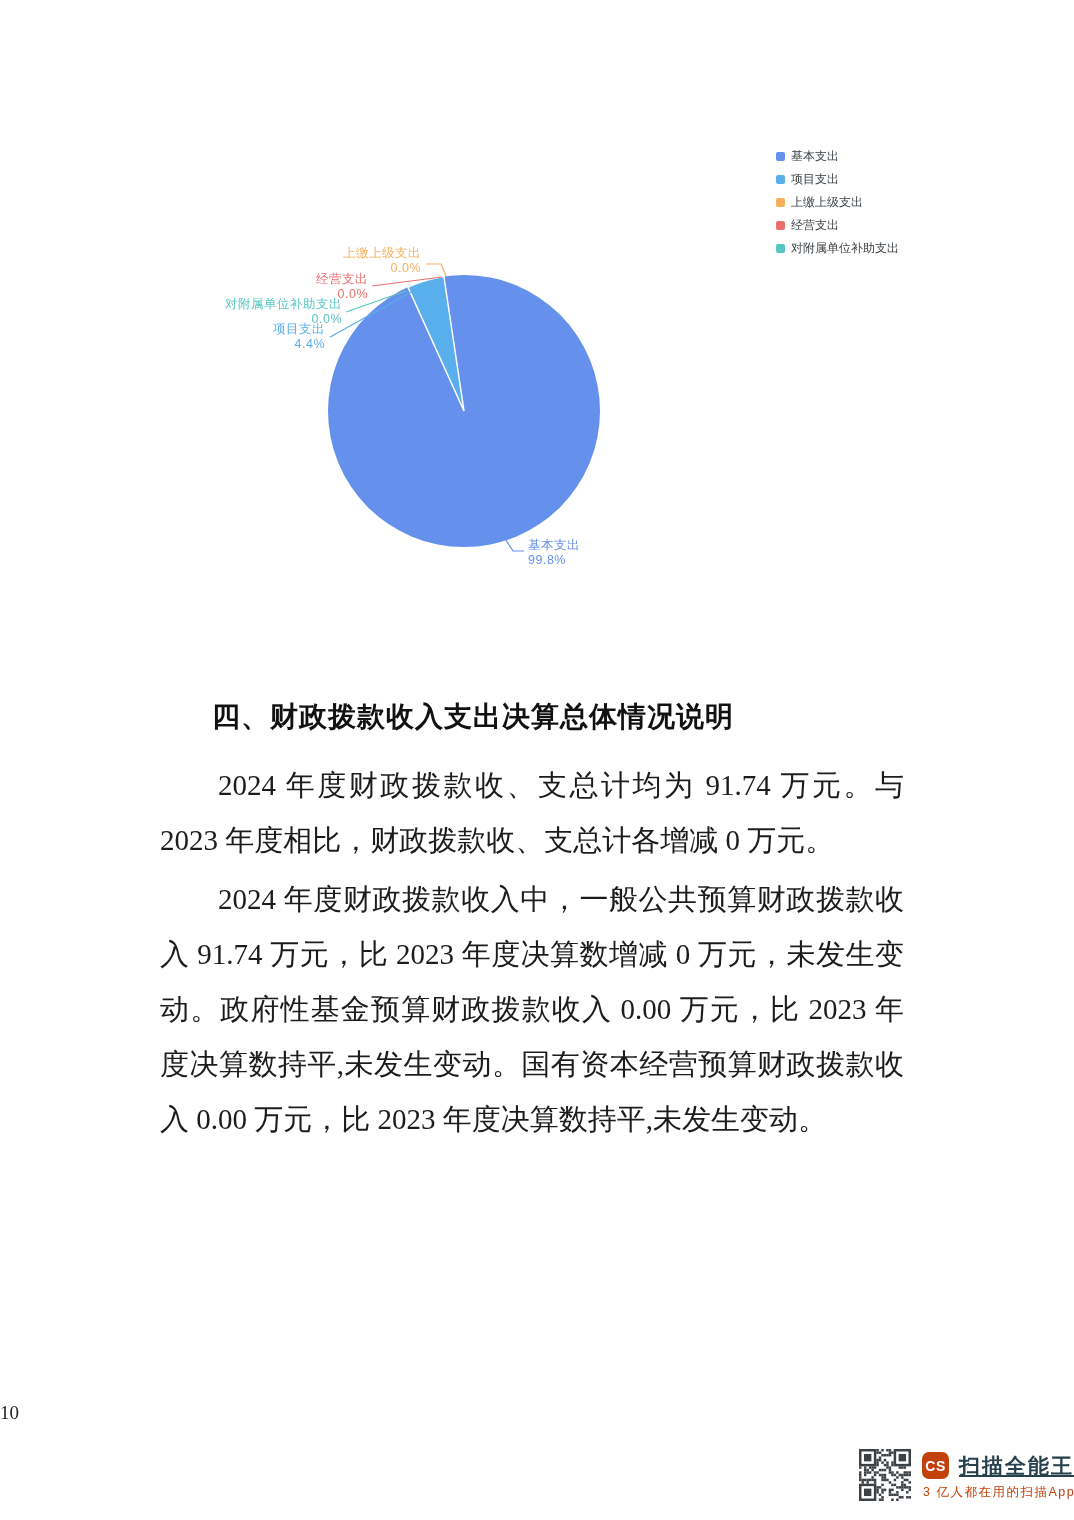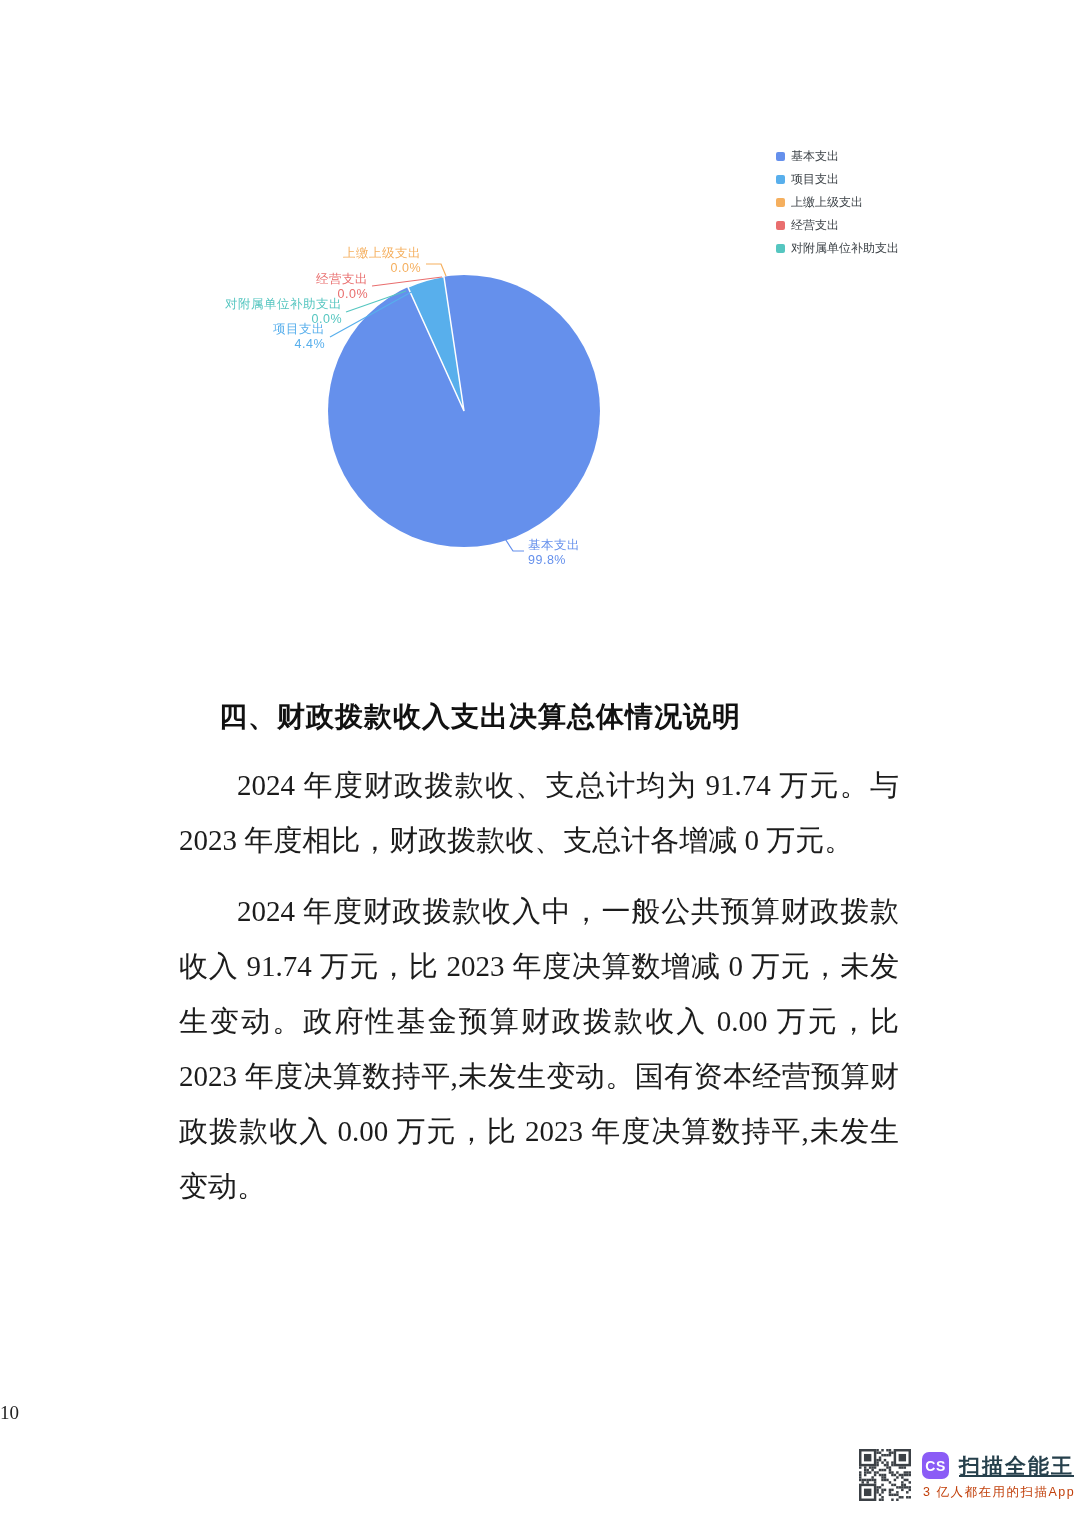--- a/index.html
+++ b/index.html
@@ -17,30 +17,30 @@
   .pie-label{
     position:absolute;font-size:12.5px;line-height:14.5px;letter-spacing:.5px;
   }
   .pie-label.align-r{text-align:right;}
   .legend{position:absolute;left:776px;top:148px;}
   .legend-item{display:flex;align-items:center;height:16px;margin-bottom:7px;}
   .legend-swatch{width:9px;height:9px;border-radius:2px;margin-right:6px;flex:none;}
   .legend-label{font-size:12px;color:#3d4348;white-space:nowrap;}
 
   
-  .textblock{position:absolute;left:163px;top:698px;width:752px;color:#181818;}
+  .textblock{position:absolute;left:156px;top:698px;width:752px;color:#181818;}
   .doc-heading{
     font-family:"Liberation Sans","DejaVu Sans",sans-serif;
     font-size:28px;font-weight:700;letter-spacing:1px;
     margin:0 0 22px 0;text-indent:2em;color:#111;
   }
   .doc-para{
     font-family:"Liberation Serif","DejaVu Serif",serif;
     font-size:29px;line-height:55px;text-align:justify;text-indent:2em;
-    margin:16px;color:#1c1c1c;
+    margin:4px;color:#1c1c1c;
   }
   .doc-caption{
     font-family:"Liberation Serif","DejaVu Serif",serif;
     font-size:29px;line-height:55px;text-align:center;text-indent:0;
     margin:0;color:#1c1c1c;
   }
   .page-number{
     position:absolute;left:0;top:1402px;width:100%;
     font-family:"Liberation Serif","DejaVu Serif",serif;font-size:19px;color:#222;
   }
@@ -266,19 +266,19 @@
       <rect x="22.285714285714285" y="47.04761904761905" width="2.4761904761904763" height="2.4761904761904763" fill="#3c4146"></rect>
       <rect x="39.61904761904762" y="47.04761904761905" width="2.4761904761904763" height="2.4761904761904763" fill="#3c4146"></rect>
       <rect x="42.095238095238095" y="47.04761904761905" width="2.4761904761904763" height="2.4761904761904763" fill="#3c4146"></rect>
       <rect x="47.04761904761905" y="47.04761904761905" width="2.4761904761904763" height="2.4761904761904763" fill="#3c4146"></rect>
       <rect x="49.523809523809526" y="47.04761904761905" width="2.4761904761904763" height="2.4761904761904763" fill="#3c4146"></rect>
       <rect x="19.80952380952381" y="49.523809523809526" width="2.4761904761904763" height="2.4761904761904763" fill="#3c4146"></rect>
       <rect x="22.285714285714285" y="49.523809523809526" width="2.4761904761904763" height="2.4761904761904763" fill="#3c4146"></rect>
       <rect x="32.19047619047619" y="49.523809523809526" width="2.4761904761904763" height="2.4761904761904763" fill="#3c4146"></rect>
       <rect x="37.142857142857146" y="49.523809523809526" width="2.4761904761904763" height="2.4761904761904763" fill="#3c4146"></rect>
     </svg>
-  <div class="cam-logo" style="background: #8b5cf6;">
+  <div class="cam-logo" style="background: #c2410c;">
     <span>CS</span>
   </div>
   <div class="cam-name" style="color: rgb(38, 64, 76); text-decoration: underline;">扫描全能王</div>
   <div class="cam-tagline" style="color: #c2410c;">3 亿人都在用的扫描App</div>
 
 </div>
 
 </body></html>

